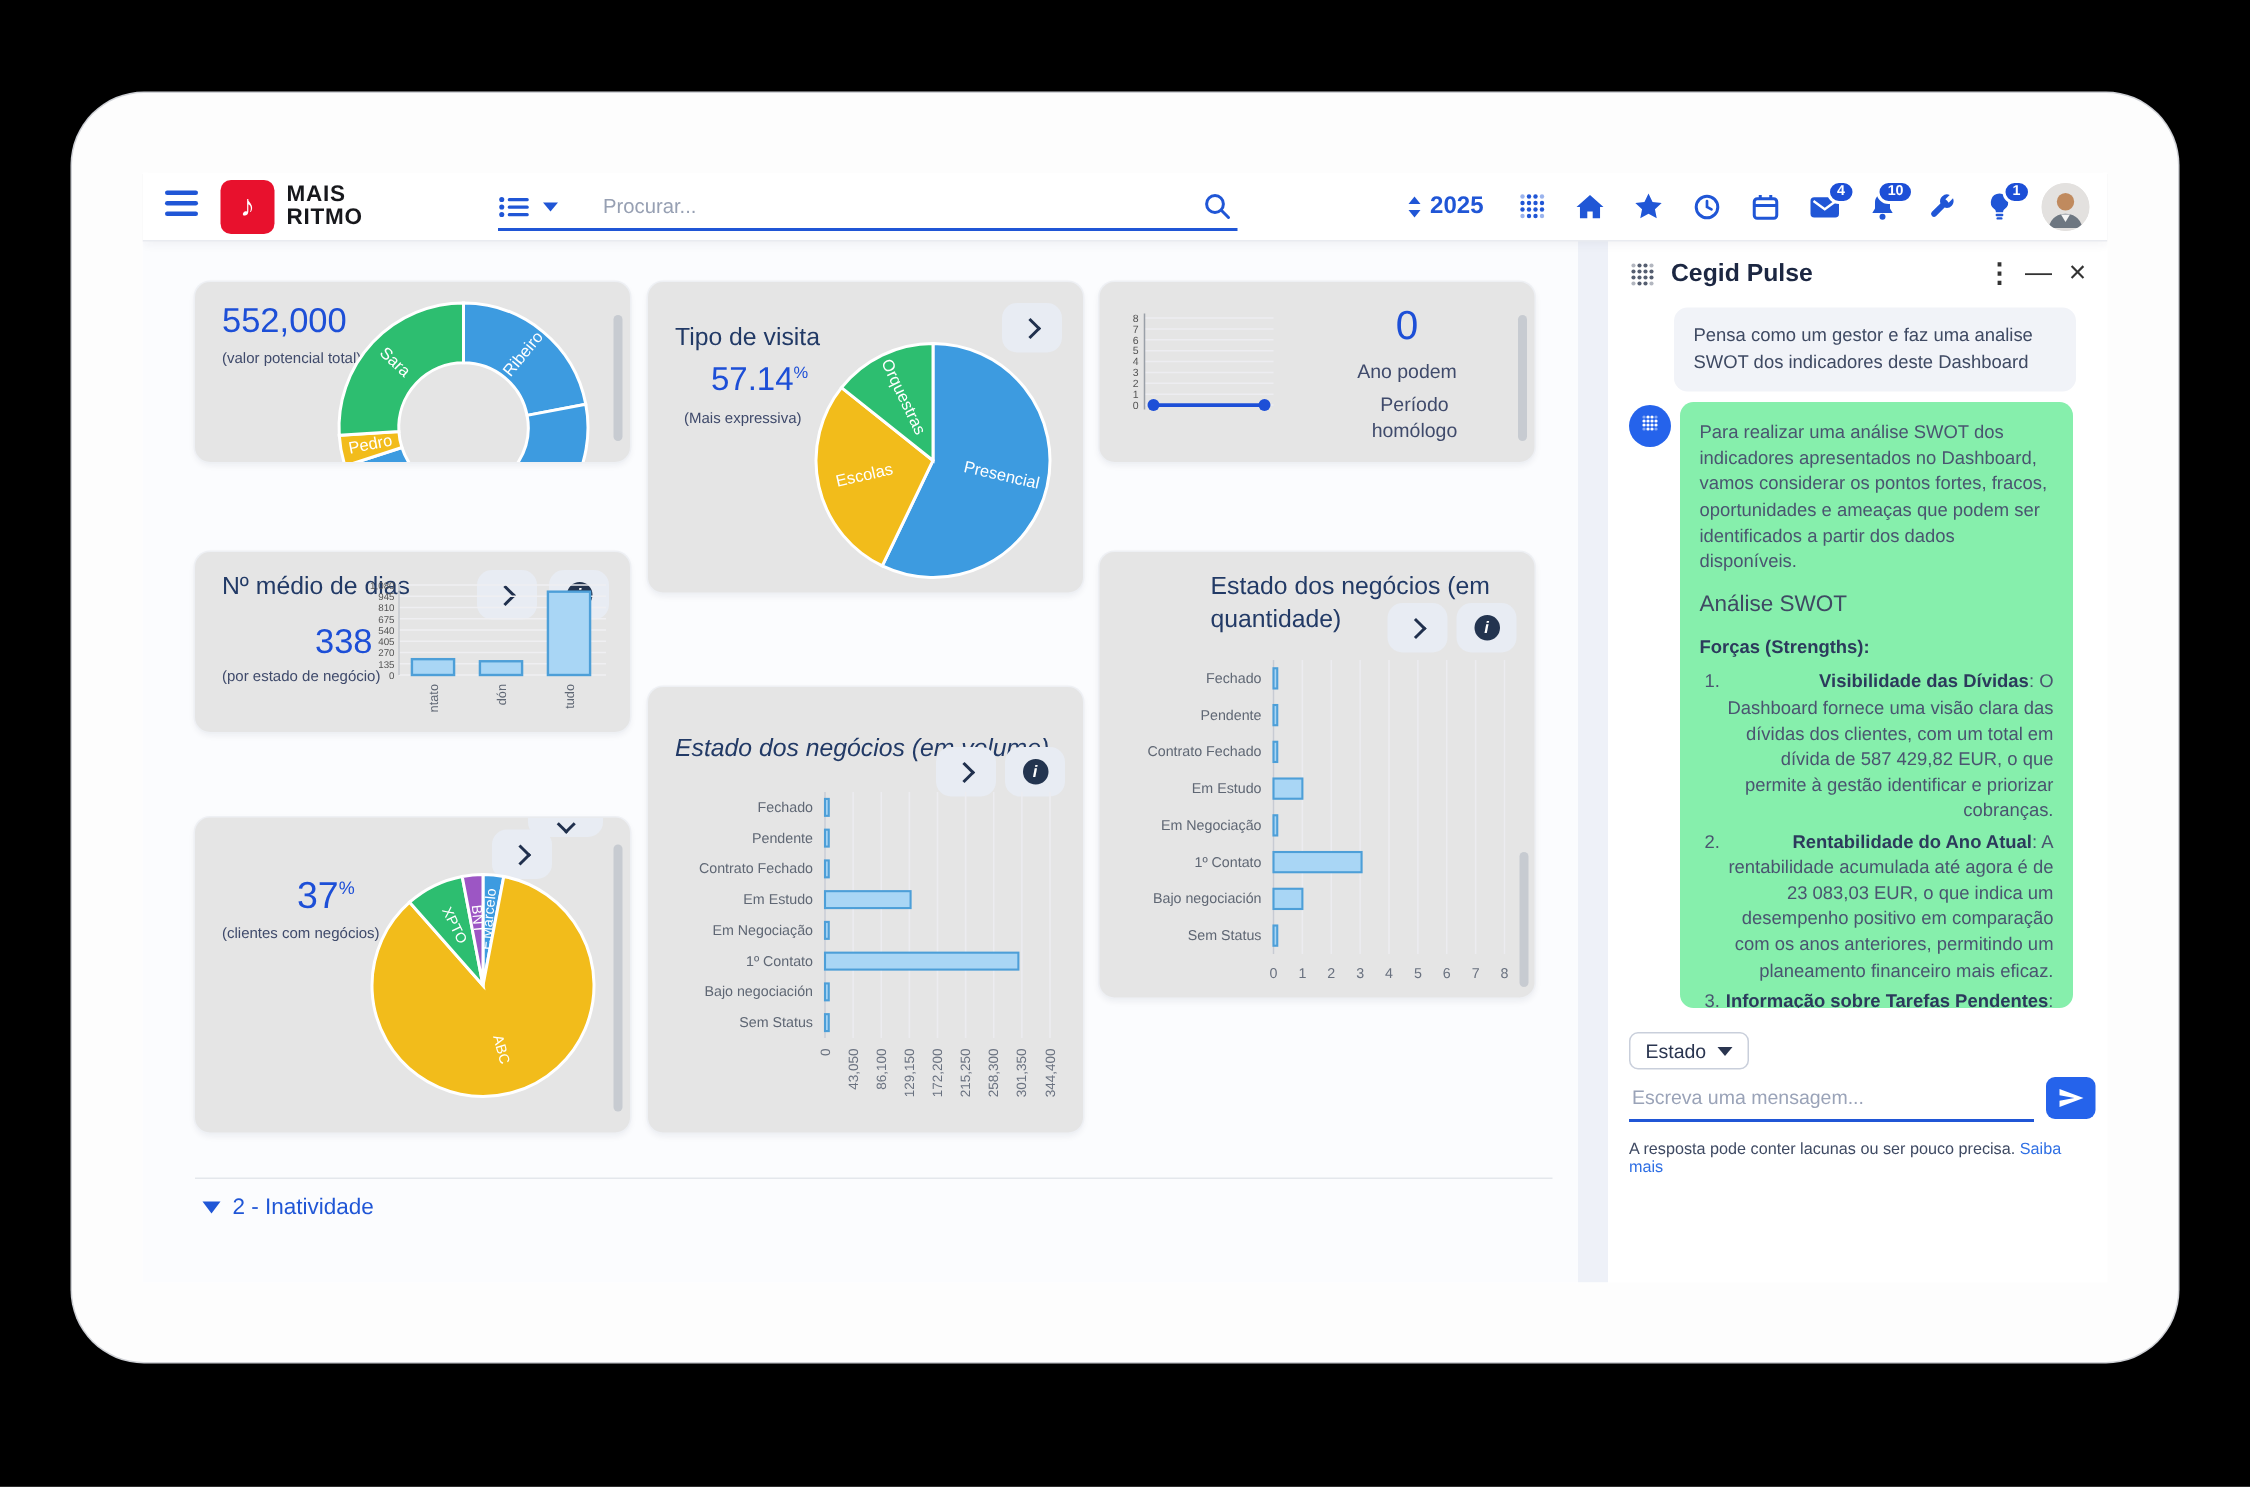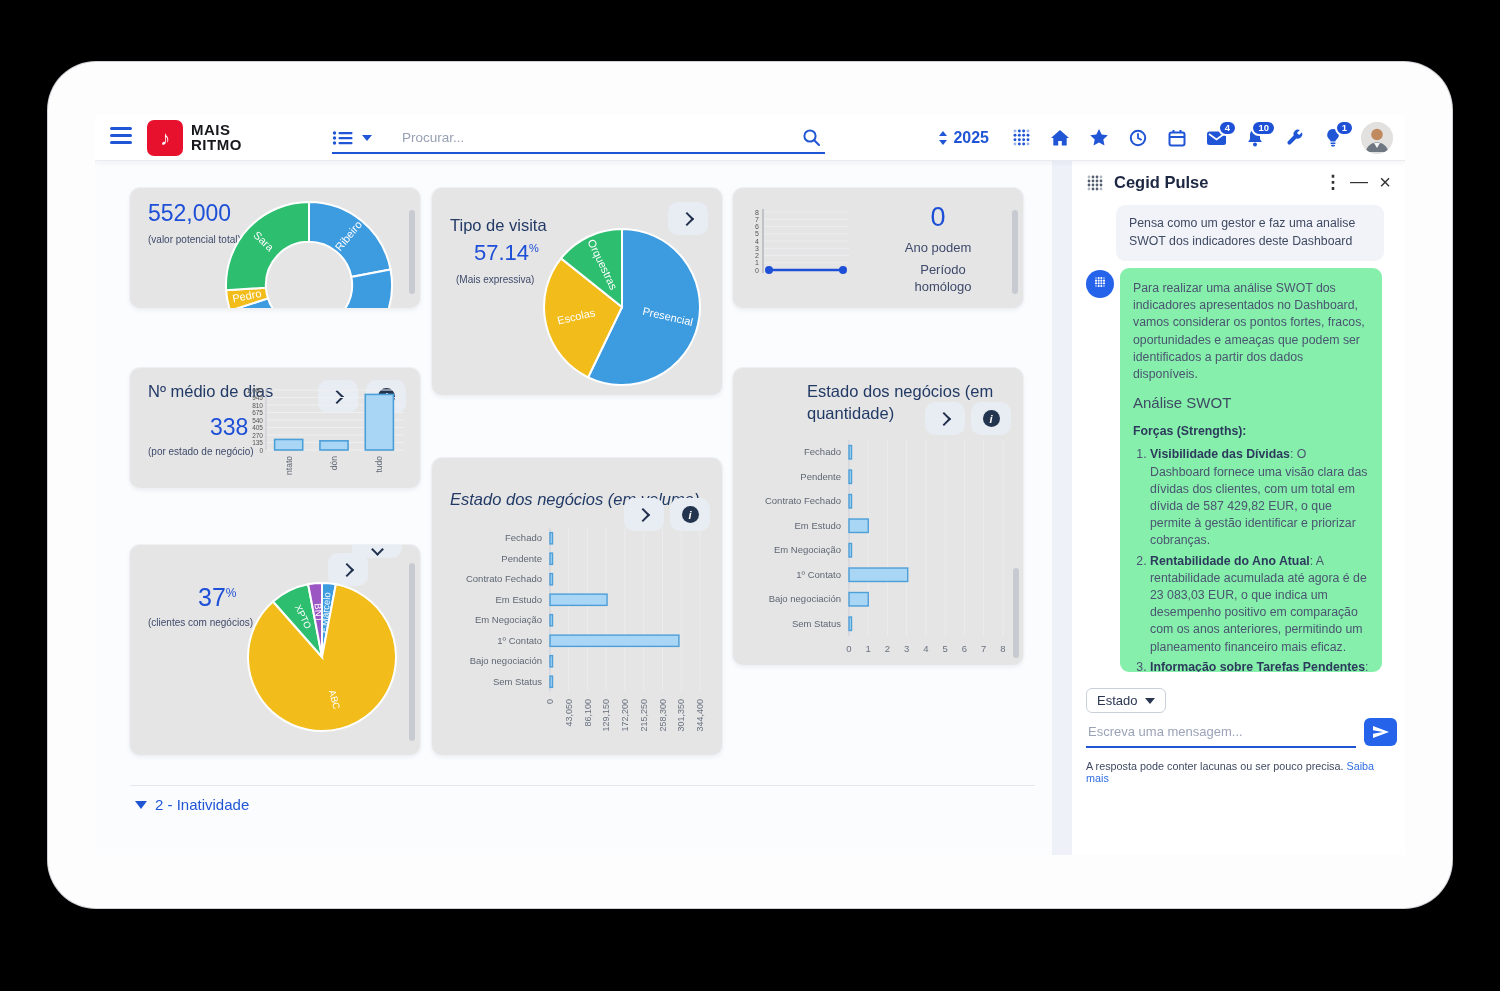--- a/index.html
+++ b/index.html
@@ -66,21 +66,21 @@
   .chat-title{position:absolute;left:42px;top:8px;font-size:16.5px;font-weight:600;color:#1c2742;}
   .hicon{position:absolute;top:6px;font-size:18px;color:#333;cursor:pointer;width:20px;text-align:center;}
   .bubble-user{position:absolute;left:44px;right:21px;top:45px;background:#f1f3f8;border-radius:9px;
         padding:10px 13px;font-size:12.3px;color:#3f4a63;line-height:1.45;}
   .ai-avatar{position:absolute;left:14px;top:110px;width:28px;height:28px;border-radius:50%;background:#2563eb;
         display:flex;align-items:center;justify-content:center;}
   .bubble-ai{position:absolute;left:48px;right:23px;top:108px;height:404px;background:#86efac;border-radius:9px;
         padding:12px 13px;font-size:12.3px;color:#4a5570;line-height:1.4;overflow:hidden;box-sizing:border-box;}
   .bubble-ai h3{margin:9px 0 2px;font-size:15px;font-weight:400;color:#3f4a63;}
   .bubble-ai .bold-line{margin-top:10px;font-weight:bold;color:#2c3a5c;}
-  .bubble-ai ol{margin:6px 0 0;padding-left:17px;}
+  .bubble-ai ol{margin:6px 0 0;padding-left:17px;text-align:right;}
   .bubble-ai li{margin-bottom:3px;}
   .bubble-ai li b{color:#2c3a5c;}
   .tone{position:absolute;left:14px;top:528px;display:flex;align-items:center;gap:8px;border:1px solid #c9cfdb;
         border-radius:6px;padding:4px 10px;font-size:13px;color:#2a3550;cursor:pointer;background:#fff;}
   .tone .caret{border-top-color:#2a3550;}
   .msg-input{position:absolute;left:14px;top:556px;width:266px;height:28px;border:none;outline:none;
         border-bottom:2px solid #2056d6;font-size:13px;color:#333;background:transparent;
         font-family:"Liberation Sans",sans-serif;}
   .msg-input::placeholder{color:#9aa3b8;}
   .send-btn{position:absolute;right:8px;top:558px;width:33px;height:28px;background:#2563eb;border:none;

